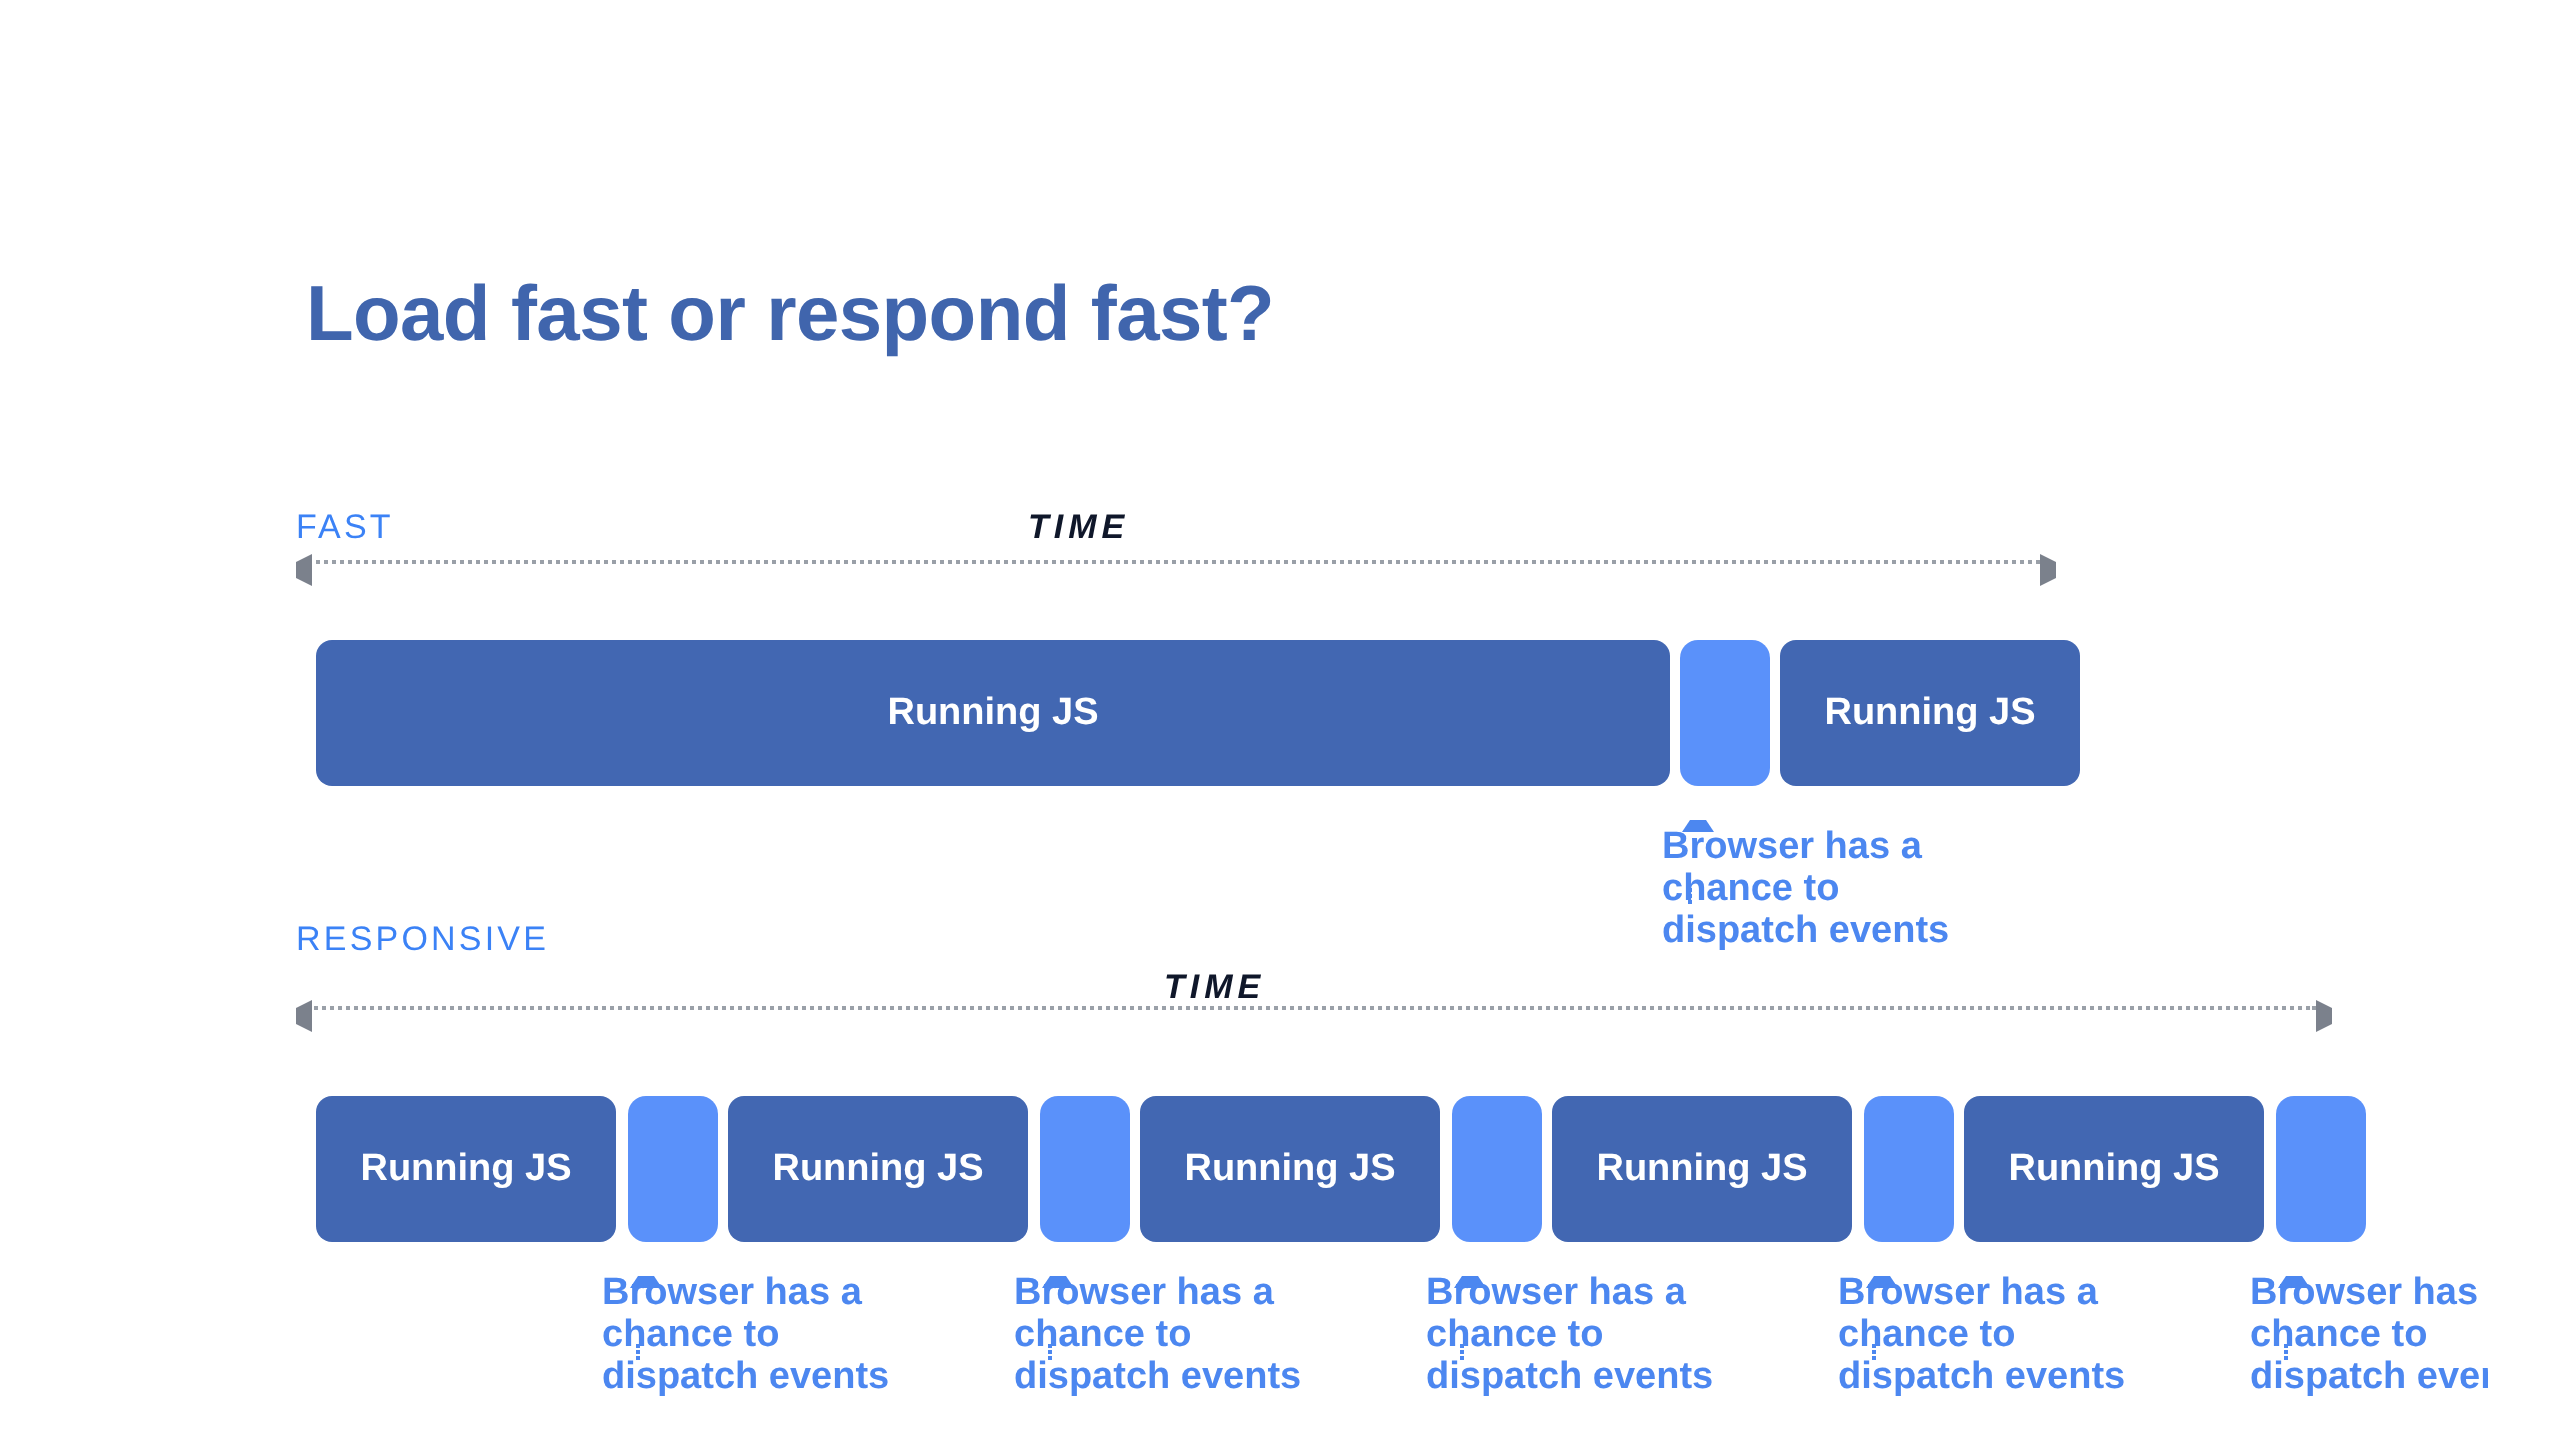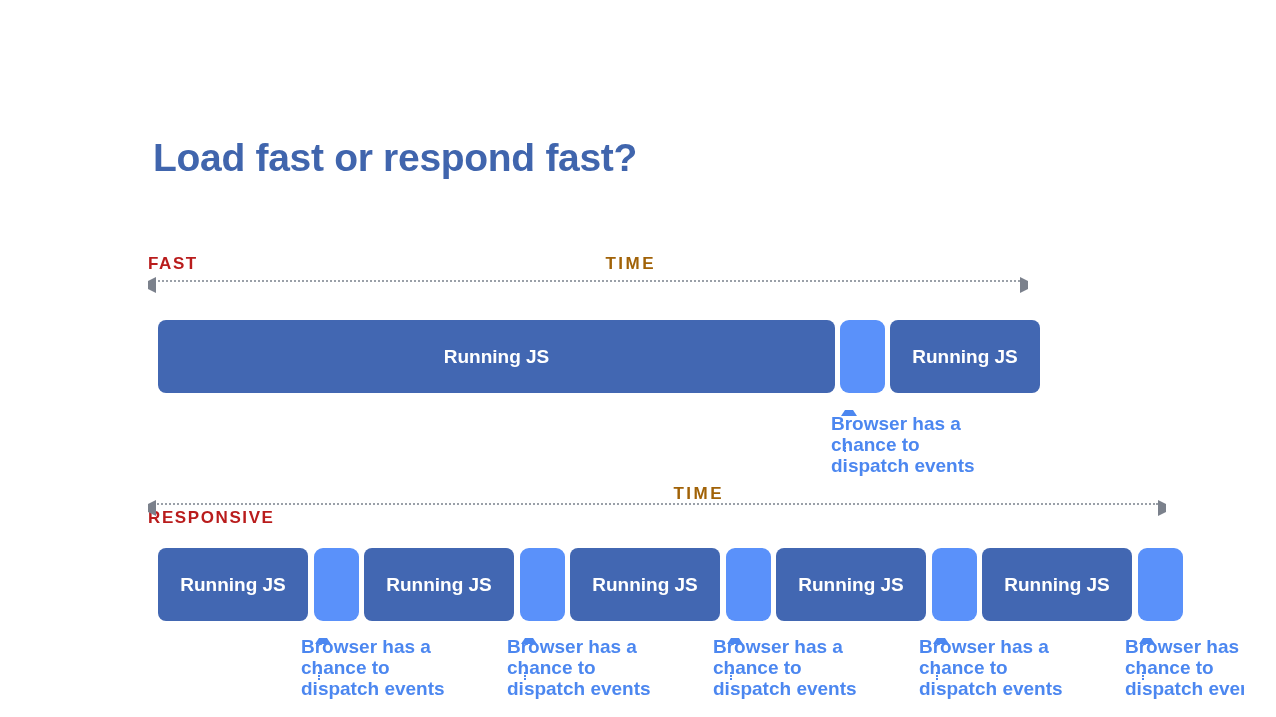--- a/index.html
+++ b/index.html
@@ -20,33 +20,34 @@
     top: 68px;
     font-size: 39px;
     font-weight: 700;
     color: #4065ad;
     letter-spacing: -0.3px;
   }
 
   .tl-label {
     position: absolute;
     font-size: 17px;
-    font-weight: 700;
-    color: #b91c1c;
+    font-weight: 400;
+    color: #3b82f6;
     letter-spacing: 1.6px;
   }
 
   .time-label {
     position: absolute;
     width: 150px;
-    text-align: right;
+    text-align: left;
     font-size: 17px;
     font-weight: 700;
-    color: #a16207;
+    color: #0f172a;
     letter-spacing: 2.5px;
+    font-style: italic;
   }
 
   .axis-line {
     position: absolute;
     height: 0;
     border-top: 2px dotted #9aa0a8;
   }
   .axis-arrow {
     position: absolute;
     width: 0; height: 0;
@@ -137,21 +138,21 @@
   </div>
 
   <div class="v-arrow" style="left:780px; top:320px; height:24px;">
     <span class="head"></span>
     <span class="shaft"></span>
   </div>
   <div class="ann-text" style="left:763px; top:345px;">Browser has a
 chance to
 dispatch events</div>
 
-  <span class="tl-label" style="left:80px; top:440px;">RESPONSIVE</span>
+  <span class="tl-label" style="left:80px; top:392px;">RESPONSIVE</span>
   <span class="time-label" style="left:514px; top:416px;">TIME</span>
 
   <div class="axis-line" style="left:86px; top:439px; width:1008px;"></div>
   <span class="axis-arrow left" style="left:76px; top:436px;"></span>
   <span class="axis-arrow right" style="left:1094px; top:436px;"></span>
 
   <div class="bars-row" style="left:80px; top:470px; width:1025px;">
     <div class="seg js" style="left:0; width:150px;">
       <span class="seg-label">Running JS</span>
     </div>

